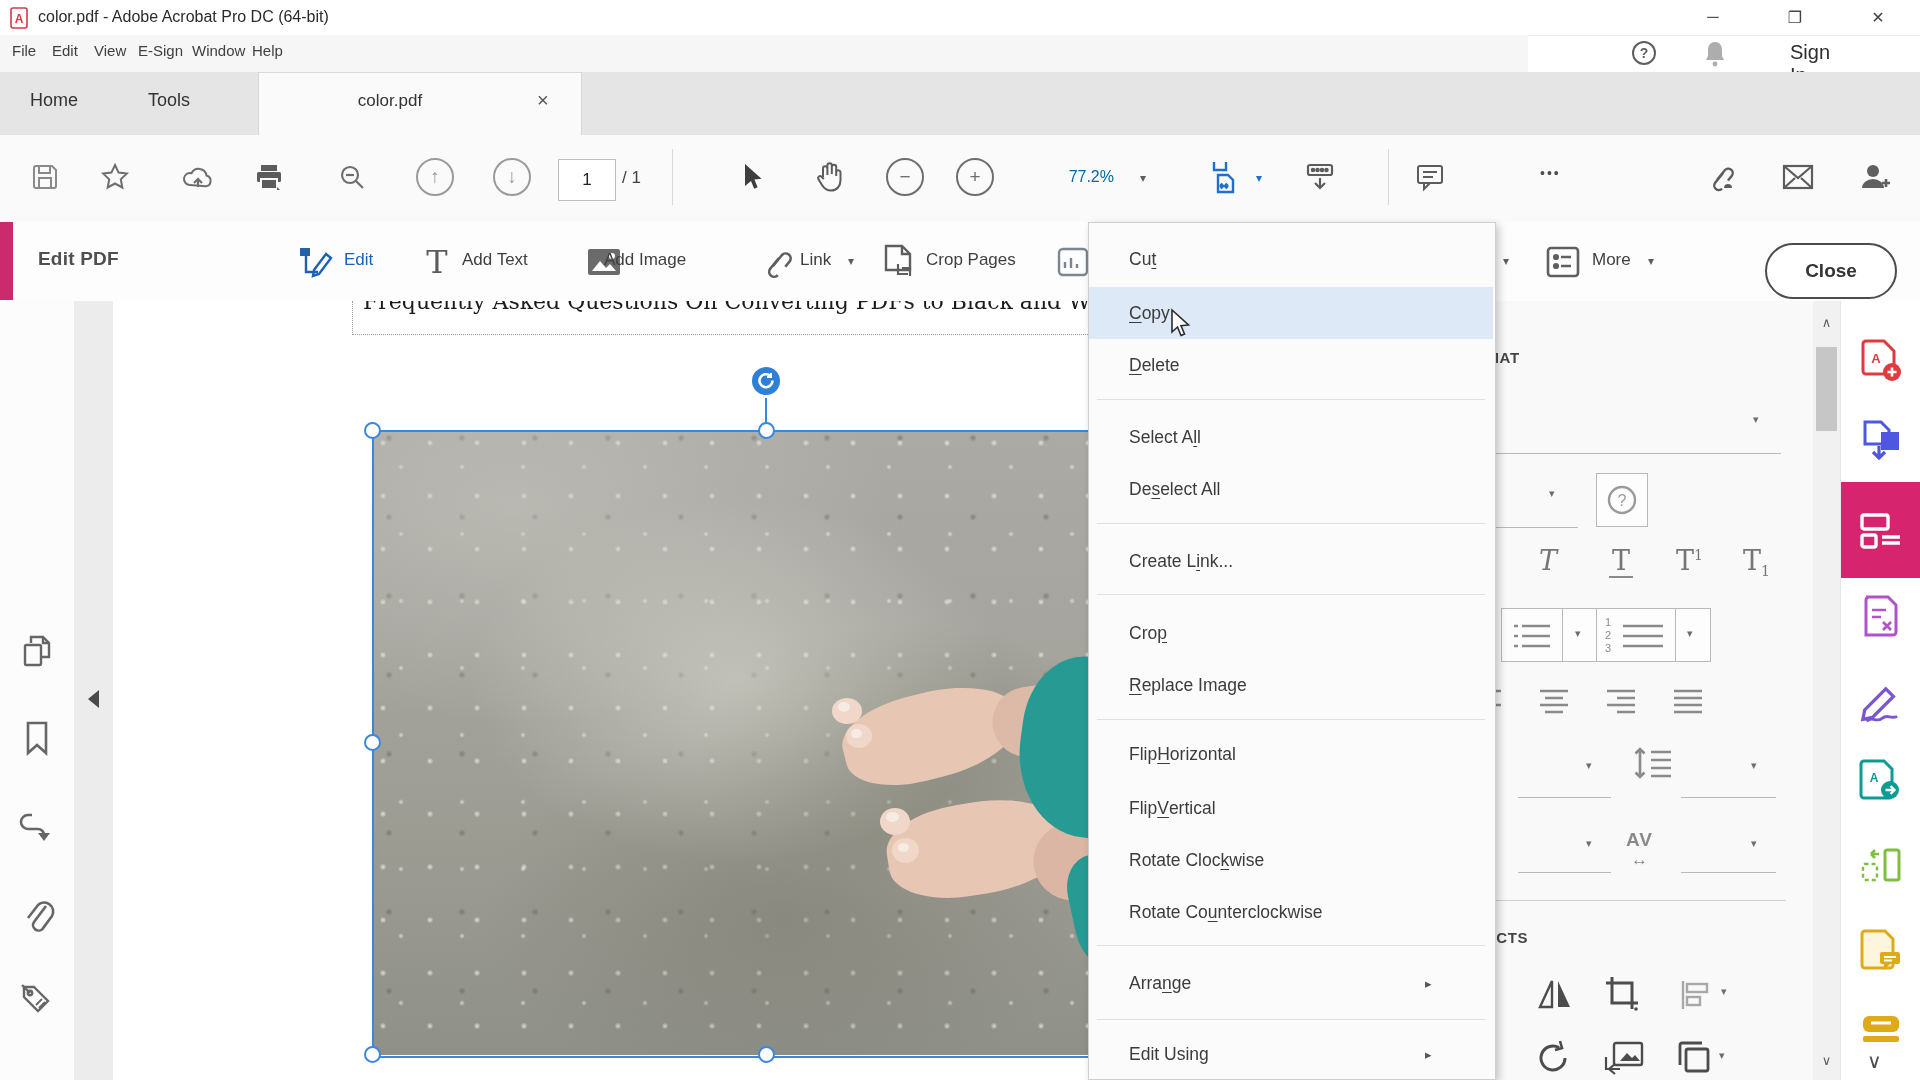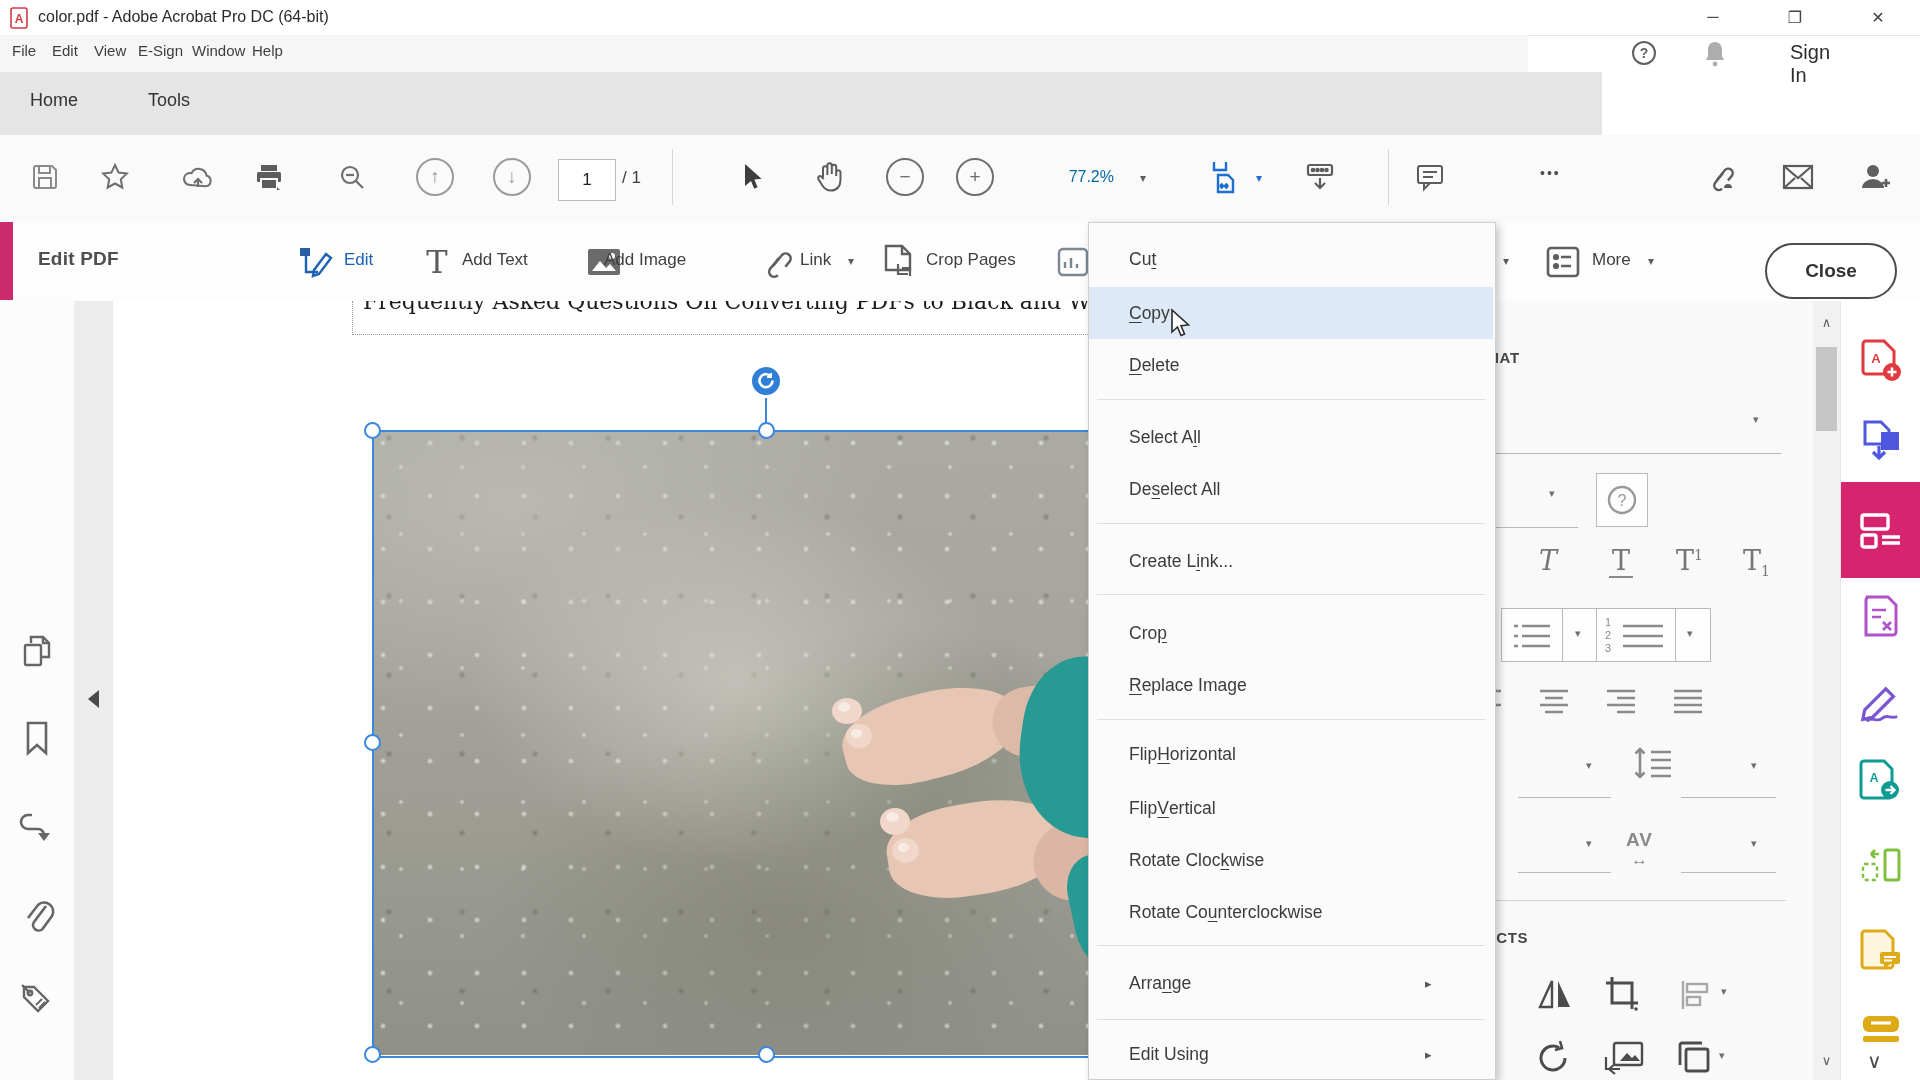--- a/index.html
+++ b/index.html
@@ -9,21 +9,21 @@
   .ic svg{display:block;}
   
   #titlebar{left:0;top:0;width:1920px;height:35px;background:#fff;border-bottom:1px solid #e8e8e8;}
   #title-text{left:38px;top:8px;font-size:16px;color:#2b2b2b;}
   .winbtn{top:0;width:64px;height:34px;display:flex;align-items:center;justify-content:center;
           font-size:16px;color:#444;}
   
   #menubar{left:0;top:35px;width:1528px;height:37px;background:#f6f6f6;border-bottom:6px solid #f97316;}
   .menu-top-item{top:7px;font-size:15px;color:#3f3f3f;}
   
-  #tabbar{left:0;top:72px;width:1602px;height:63px;background:#e5e5e6;}
+  #tabbar{left:0;top:72px;width:1920px;height:63px;background:#e5e5e6;}
   .tab-label{top:18px;font-size:18px;color:#333;}
   #doc-tab{left:258px;top:0;width:322px;height:63px;background:#fafafa;border:1px solid #d8d8d8;border-bottom:none;}
   #doc-tab-label{left:0;right:60px;top:18px;text-align:center;font-size:17px;color:#333;}
   #doc-tab-close{left:278px;top:16px;font-size:20px;color:#555;}
   
   #toolbar{left:0;top:135px;width:1920px;height:87px;background:#fafafa;border-bottom:1px solid #d2d2d2;}
   .tdiv{top:14px;width:1px;height:56px;background:#d8d8d8;}
   .tbtn{width:44px;height:44px;top:20px;display:flex;align-items:center;justify-content:center;}
   .circle-ic{width:34px;height:34px;border:2.5px solid #9a9a9a;border-radius:50%;
              display:flex;align-items:center;justify-content:center;color:#9a9a9a;font-size:19px;}
@@ -137,20 +137,24 @@
           <path d="M13 3 C8 3 6 7 6 11 v6 l-2 4 h18 l-2 -4 v-6 c0 -4 -2 -8 -7 -8 z" fill="#adadad"></path>
           <circle cx="13" cy="25" r="2.4" fill="#adadad"></circle>
         </svg>
     </span>
     <span class="abs" style="left:1790px;top:6px;font-size:20px;color:#2d2d2d;">Sign In</span>
   </div>
 
   <div class="abs" id="tabbar">
     <span class="abs tab-label" style="left:30px;">Home</span>
     <span class="abs tab-label" style="left:148px;">Tools</span>
+    <div class="abs" id="doc-tab">
+      <span class="abs" id="doc-tab-label">color.pdf</span>
+      <span class="abs" id="doc-tab-close">×</span>
+    </div>
   </div>
 
   <div class="abs" id="toolbar">
     <div class="abs tbtn" style="left:23px;">
       <svg width="28" height="28" viewBox="0 0 28 28" fill="none" stroke="#8a8a8a" stroke-width="2">
           <path d="M3 5 a2 2 0 0 1 2 -2 h16 l4 4 v16 a2 2 0 0 1 -2 2 h-18 a2 2 0 0 1 -2 -2 z"></path>
           <rect x="8" y="3" width="11" height="7"></rect>
           <rect x="8" y="15" width="12" height="10"></rect>
         </svg>
     </div>

